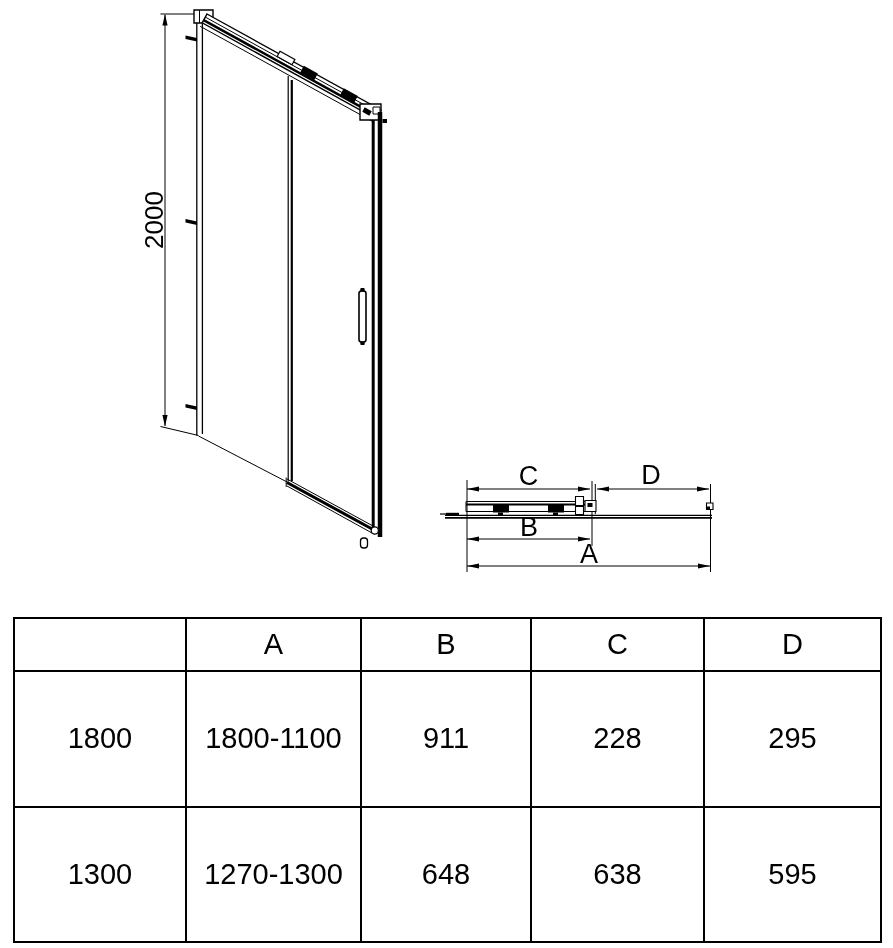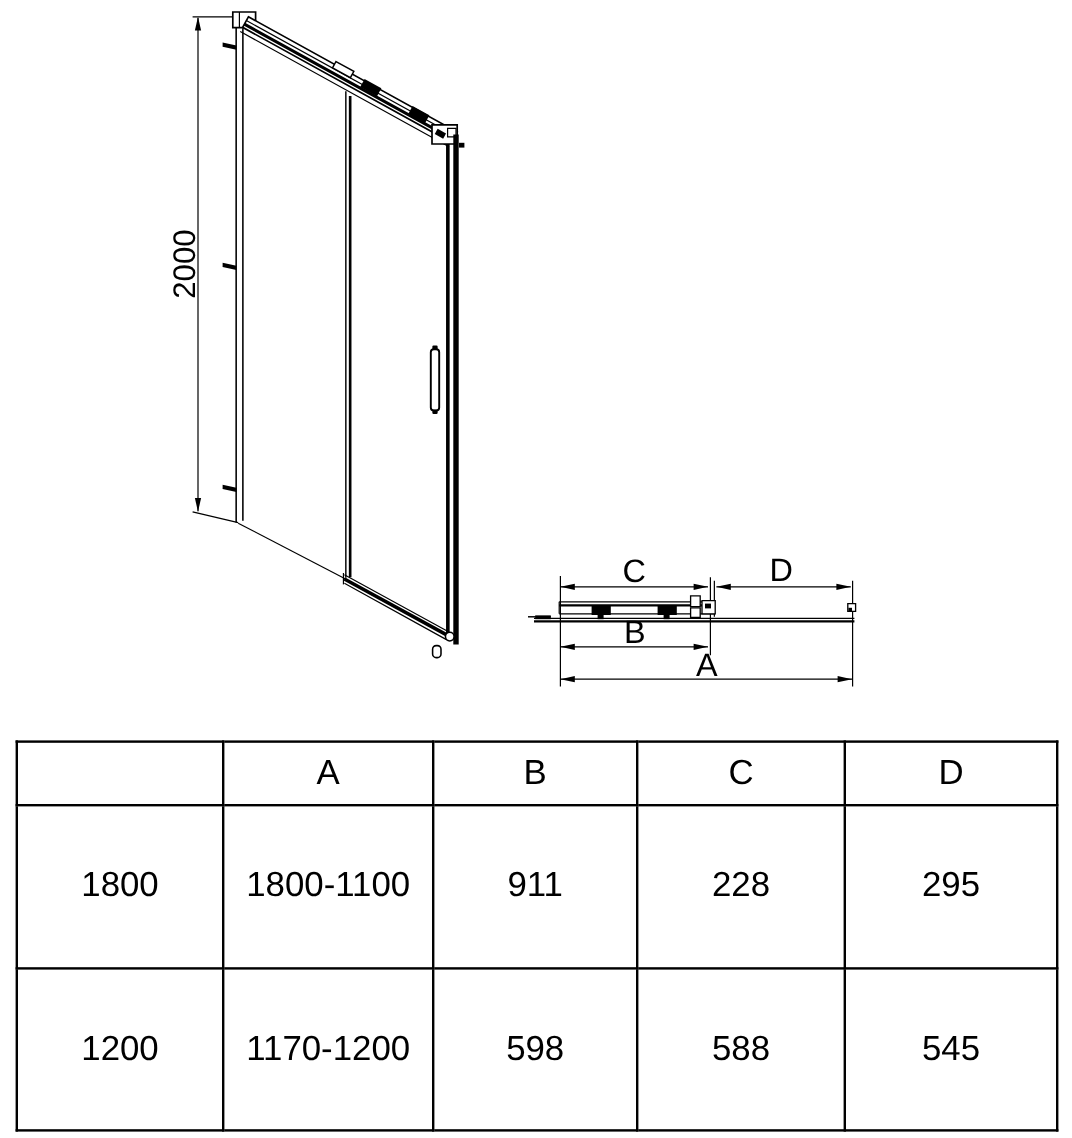--- a/index.html
+++ b/index.html
@@ -170,21 +170,21 @@
         <td>D</td>
       </tr>
       <tr>
         <td>1800</td>
         <td>1800-1100</td>
         <td>911</td>
         <td>228</td>
         <td>295</td>
       </tr>
       <tr>
-        <td>1200</td>
-        <td>1170-1200</td>
-        <td>598</td>
-        <td>588</td>
-        <td>545</td>
+        <td>1300</td>
+        <td>1270-1300</td>
+        <td>648</td>
+        <td>638</td>
+        <td>595</td>
       </tr>
     </tbody>
   </table>
 </div>
 
 </body></html>

